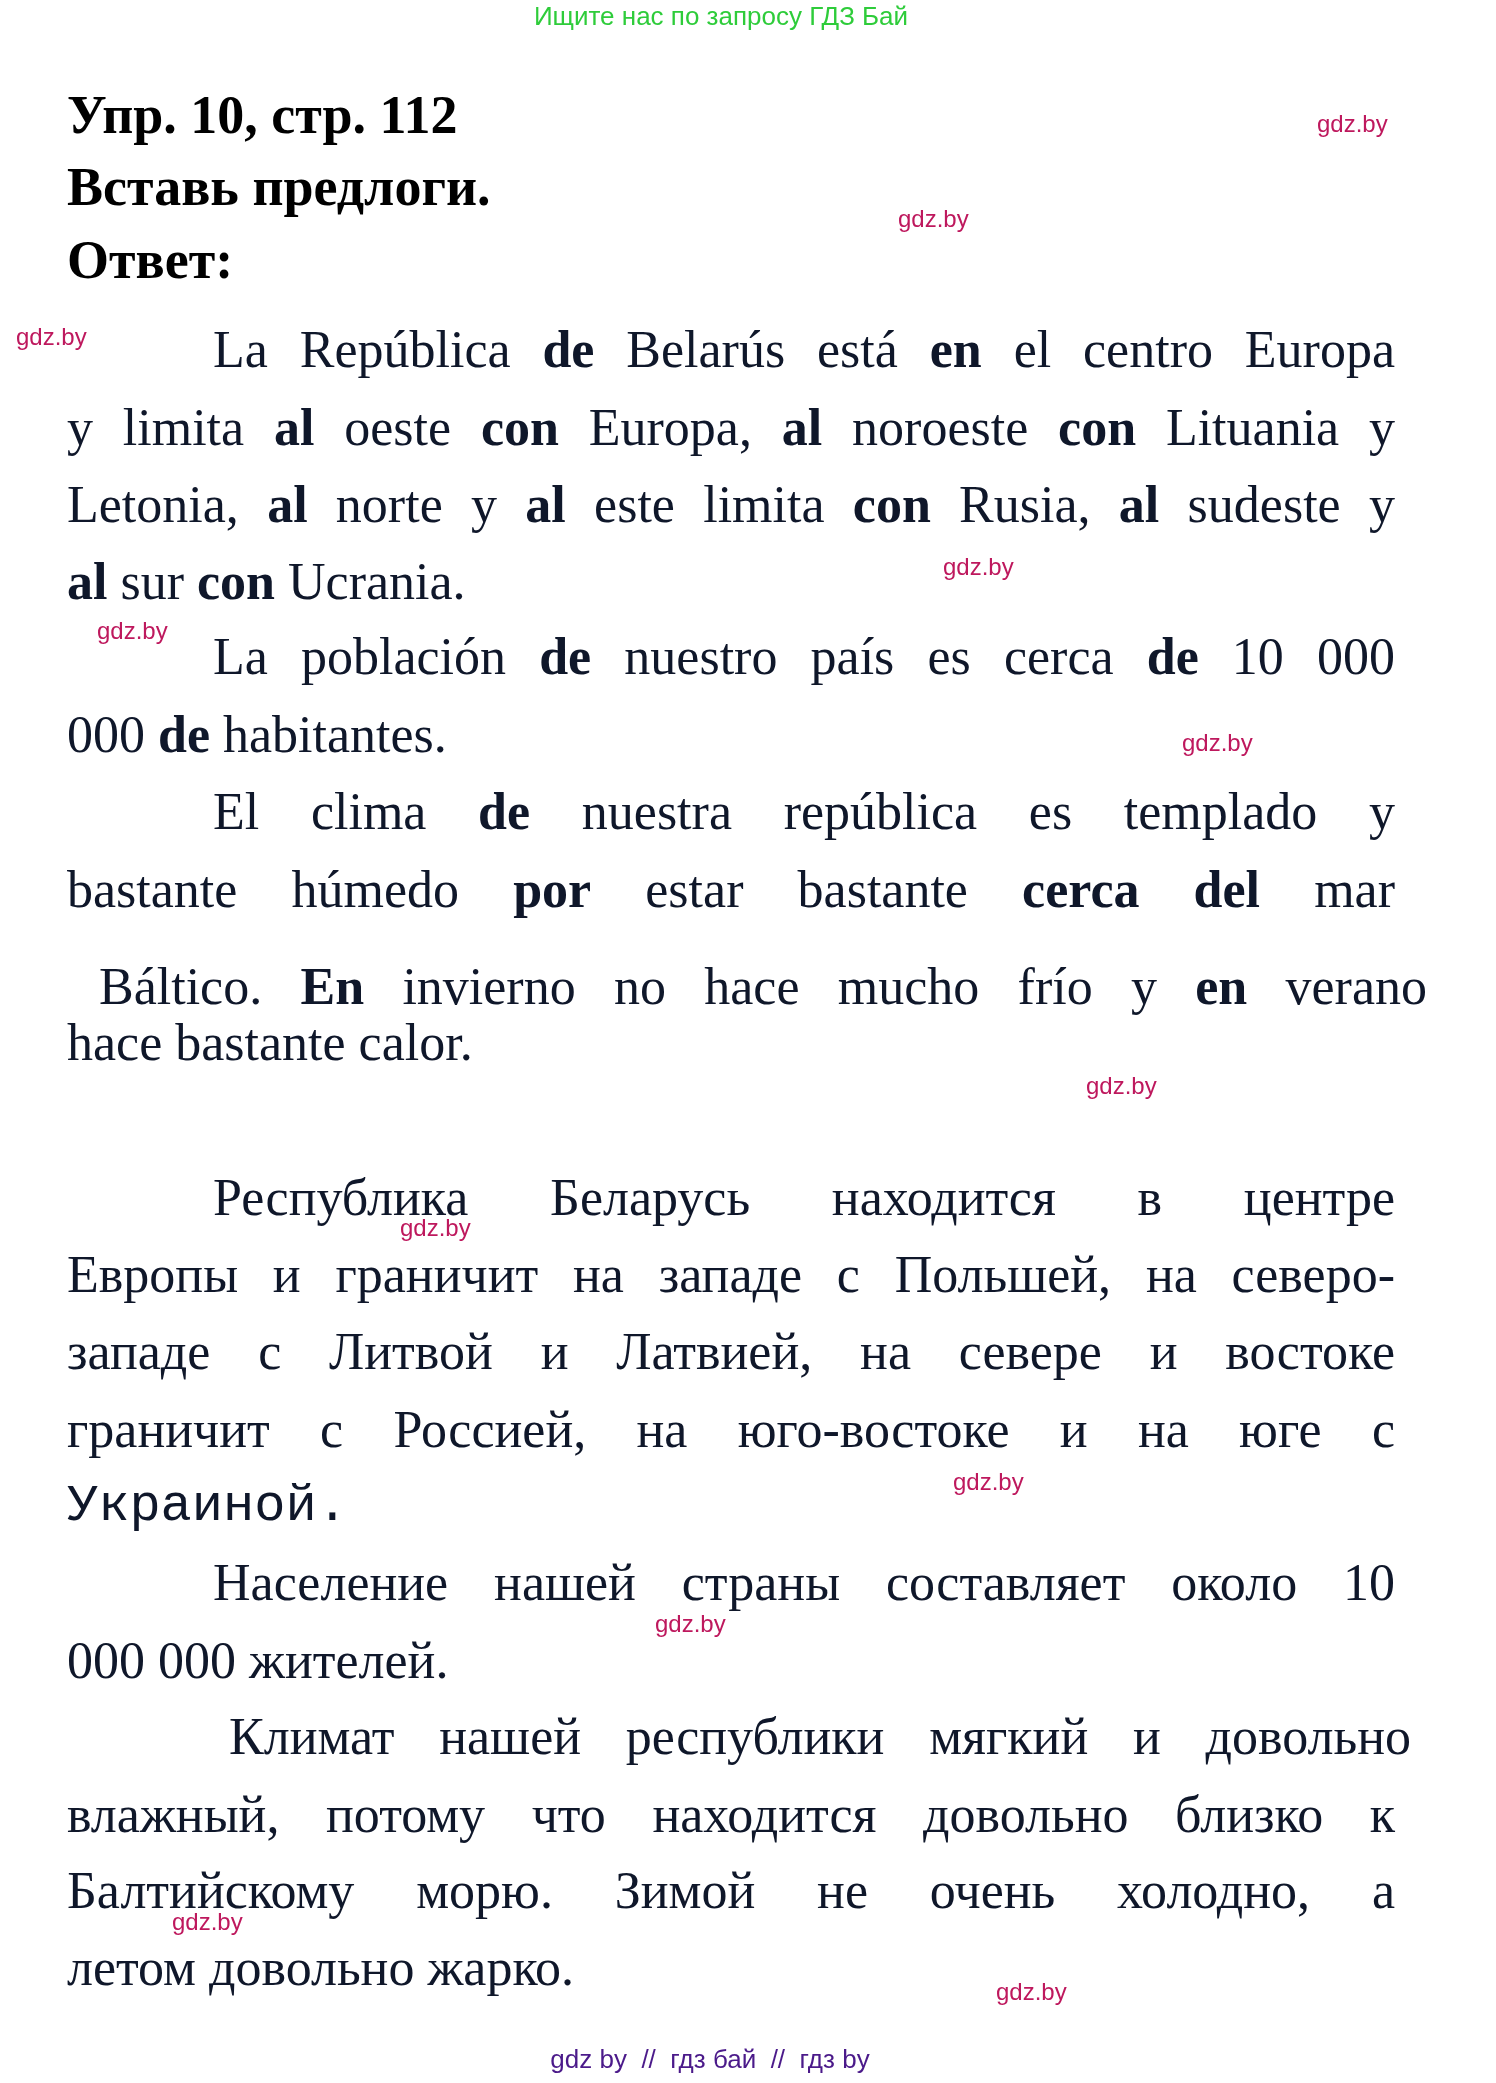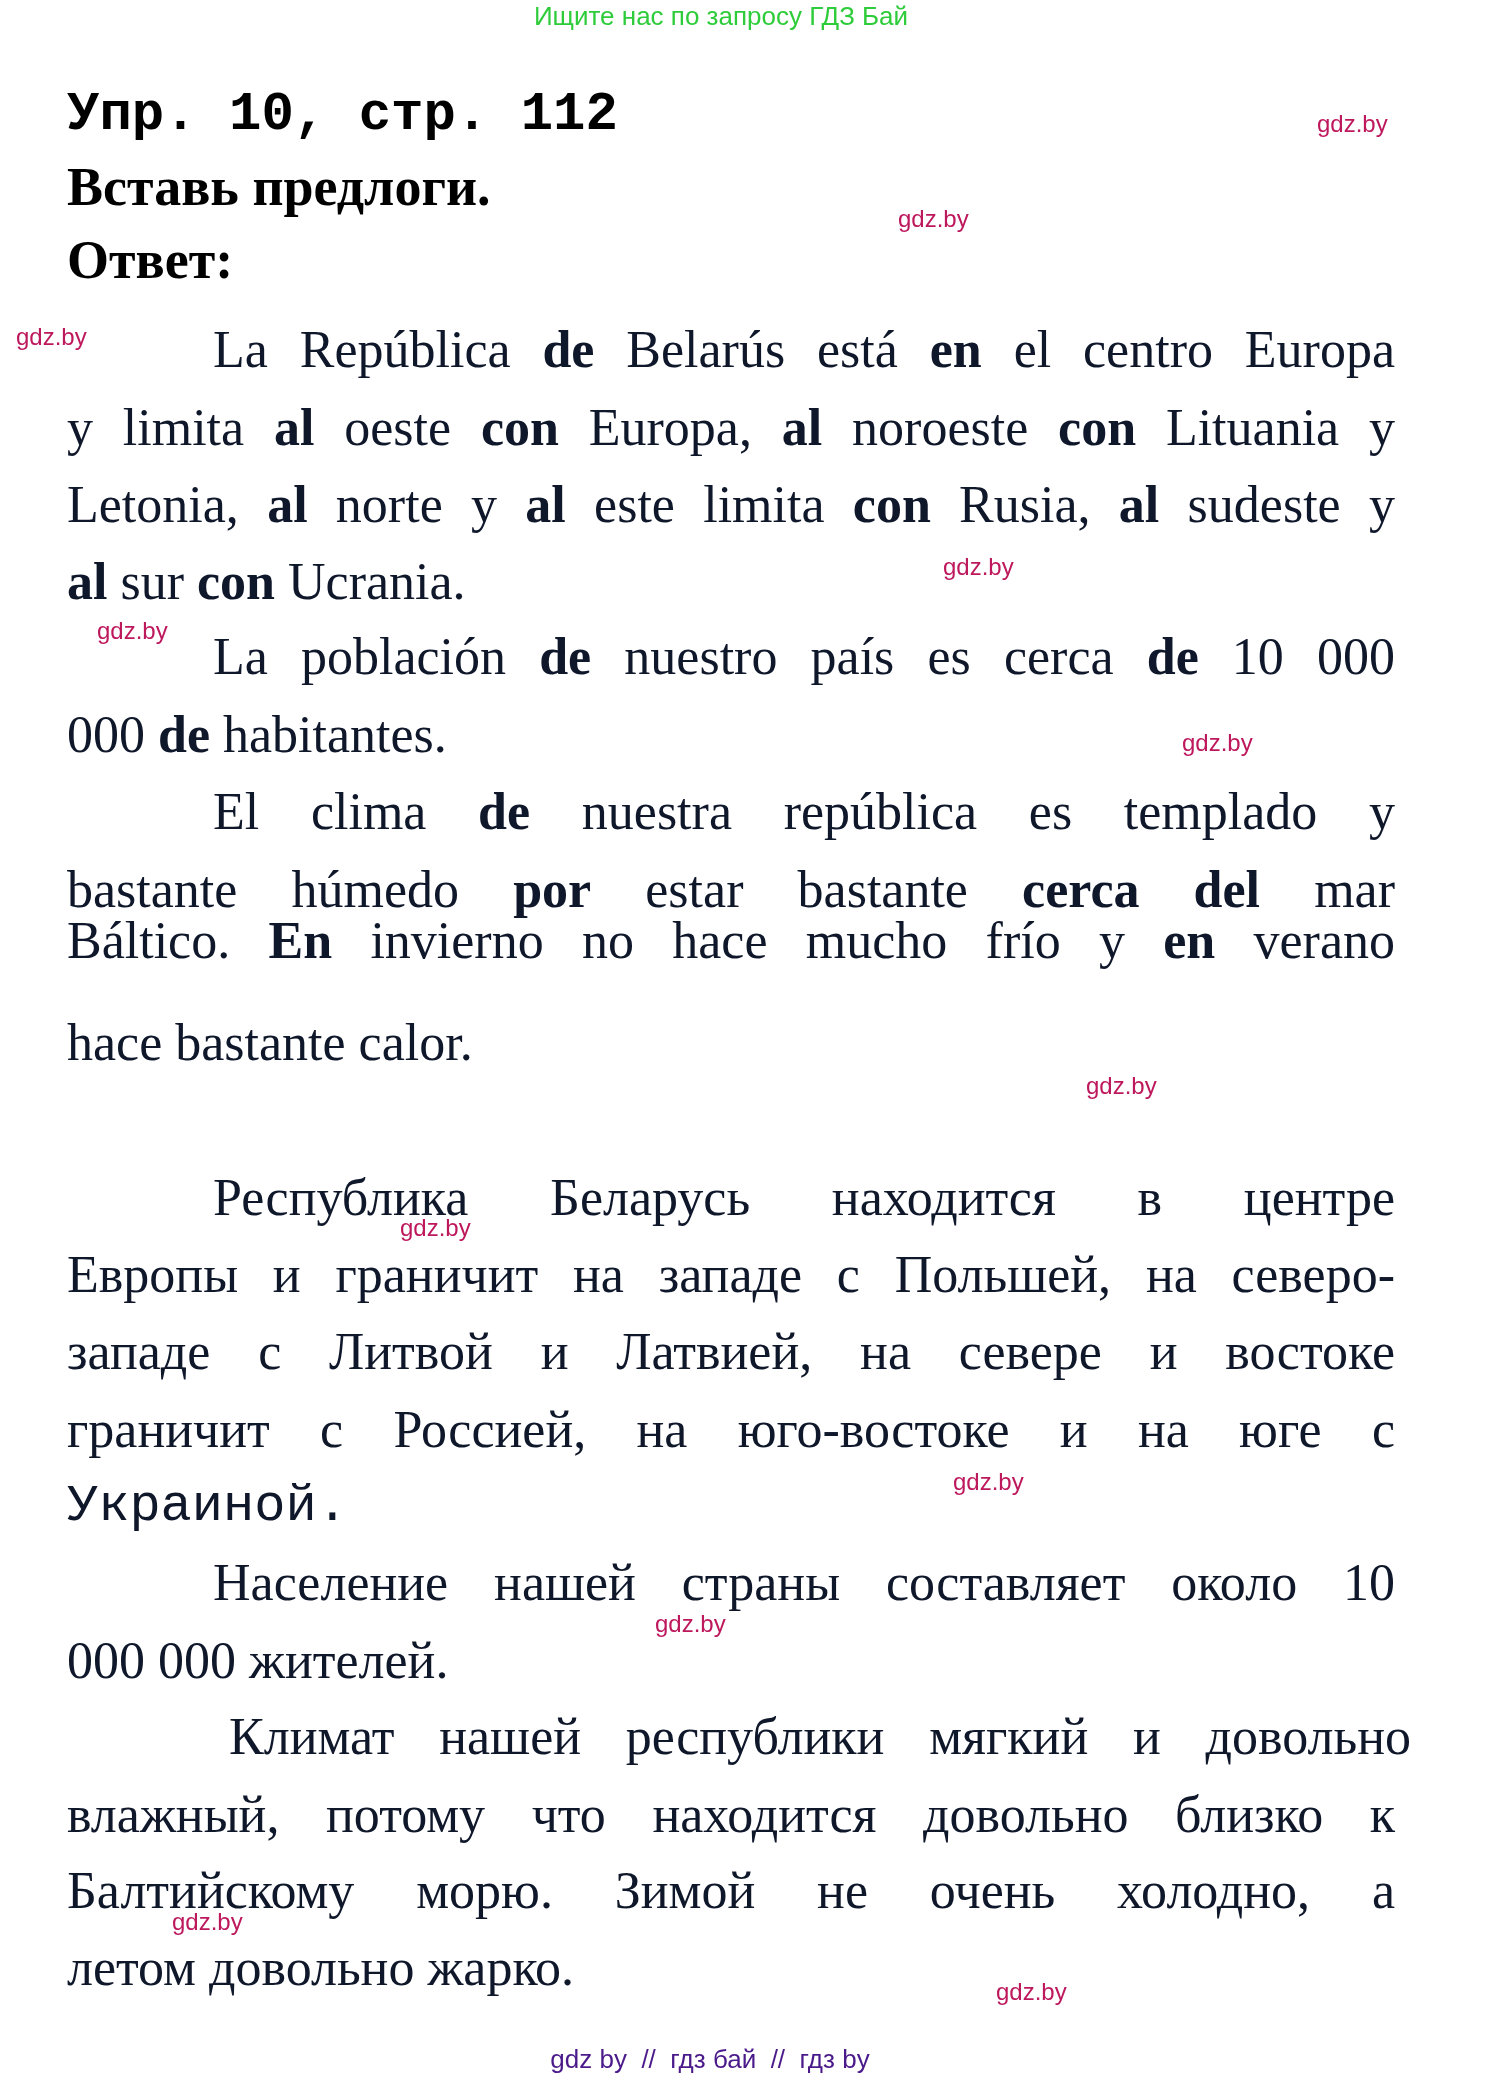--- a/index.html
+++ b/index.html
@@ -31,34 +31,34 @@
     position: absolute; left: 0; top: 2043px; width: 1420px;
     text-align: center; font-family: "Liberation Sans", sans-serif;
     font-size: 26px; line-height: 32px; color: #4b1a8a; white-space: pre;
   }
 </style>
 </head>
 <body>
 
 <div class="top-banner">Ищите нас по запросу ГДЗ Бай</div>
 
-<div class="heading" style="top:85px;font-family:Liberation Mono, monospace;">Упр. 10, стр. 112</div>
+<div class="heading" style="top:85px;">Упр. 10, стр. 112</div>
 <div class="heading" style="top:157px;">Вставь предлоги.</div>
 <div class="heading" style="top:230px;">Ответ:</div>
 
 <div>
   <div class="line indent" style="top:320px;"><span>La República </span><b>de</b><span> Belarús está </span><b>en</b><span> el centro Europa</span></div>
   <div class="line" style="top:398px;"><span>y limita </span><b>al</b><span> oeste </span><b>con</b><span> Europa, </span><b>al</b><span> noroeste </span><b>con</b><span> Lituania y</span></div>
   <div class="line" style="top:475px;"><span>Letonia, </span><b>al</b><span> norte y </span><b>al</b><span> este limita </span><b>con</b><span> Rusia, </span><b>al</b><span> sudeste y</span></div>
   <div class="line last" style="top:552px;"><b>al</b><span> sur </span><b>con</b><span> Ucrania.</span></div>
   <div class="line indent" style="top:627px;"><span>La población </span><b>de</b><span> nuestro país es cerca </span><b>de</b><span> 10 000</span></div>
   <div class="line last" style="top:705px;"><span>000 </span><b>de</b><span> habitantes.</span></div>
   <div class="line indent" style="top:782px;"><span>El clima </span><b>de</b><span> nuestra república es templado y</span></div>
   <div class="line" style="top:860px;"><span>bastante húmedo </span><b>por</b><span> estar bastante </span><b>cerca del</b><span> mar</span></div>
-  <div class="line" style="top:911px;"><span>Báltico. </span><b>En</b><span> invierno no hace mucho frío y </span><b>en</b><span> verano</span></div>
+  <div class="line" style="top:957px;margin-left:32px;"><span>Báltico. </span><b>En</b><span> invierno no hace mucho frío y </span><b>en</b><span> verano</span></div>
   <div class="line last" style="top:1013px;"><span>hace bastante calor.</span></div>
 </div>
 
 <div>
   <div class="line indent" style="top:1168px;">Республика Беларусь находится в центре</div>
   <div class="line" style="top:1245px;">Европы и граничит на западе с Польшей, на северо-</div>
   <div class="line" style="top:1322px;">западе с Литвой и Латвией, на севере и востоке</div>
   <div class="line" style="top:1400px;">граничит с Россией, на юго-востоке и на юге с</div>
   <div class="line last" style="top:1477px;font-family:Liberation Mono, monospace;">Украиной.</div>
   <div class="line indent" style="top:1553px;">Население нашей страны составляет около 10</div>

